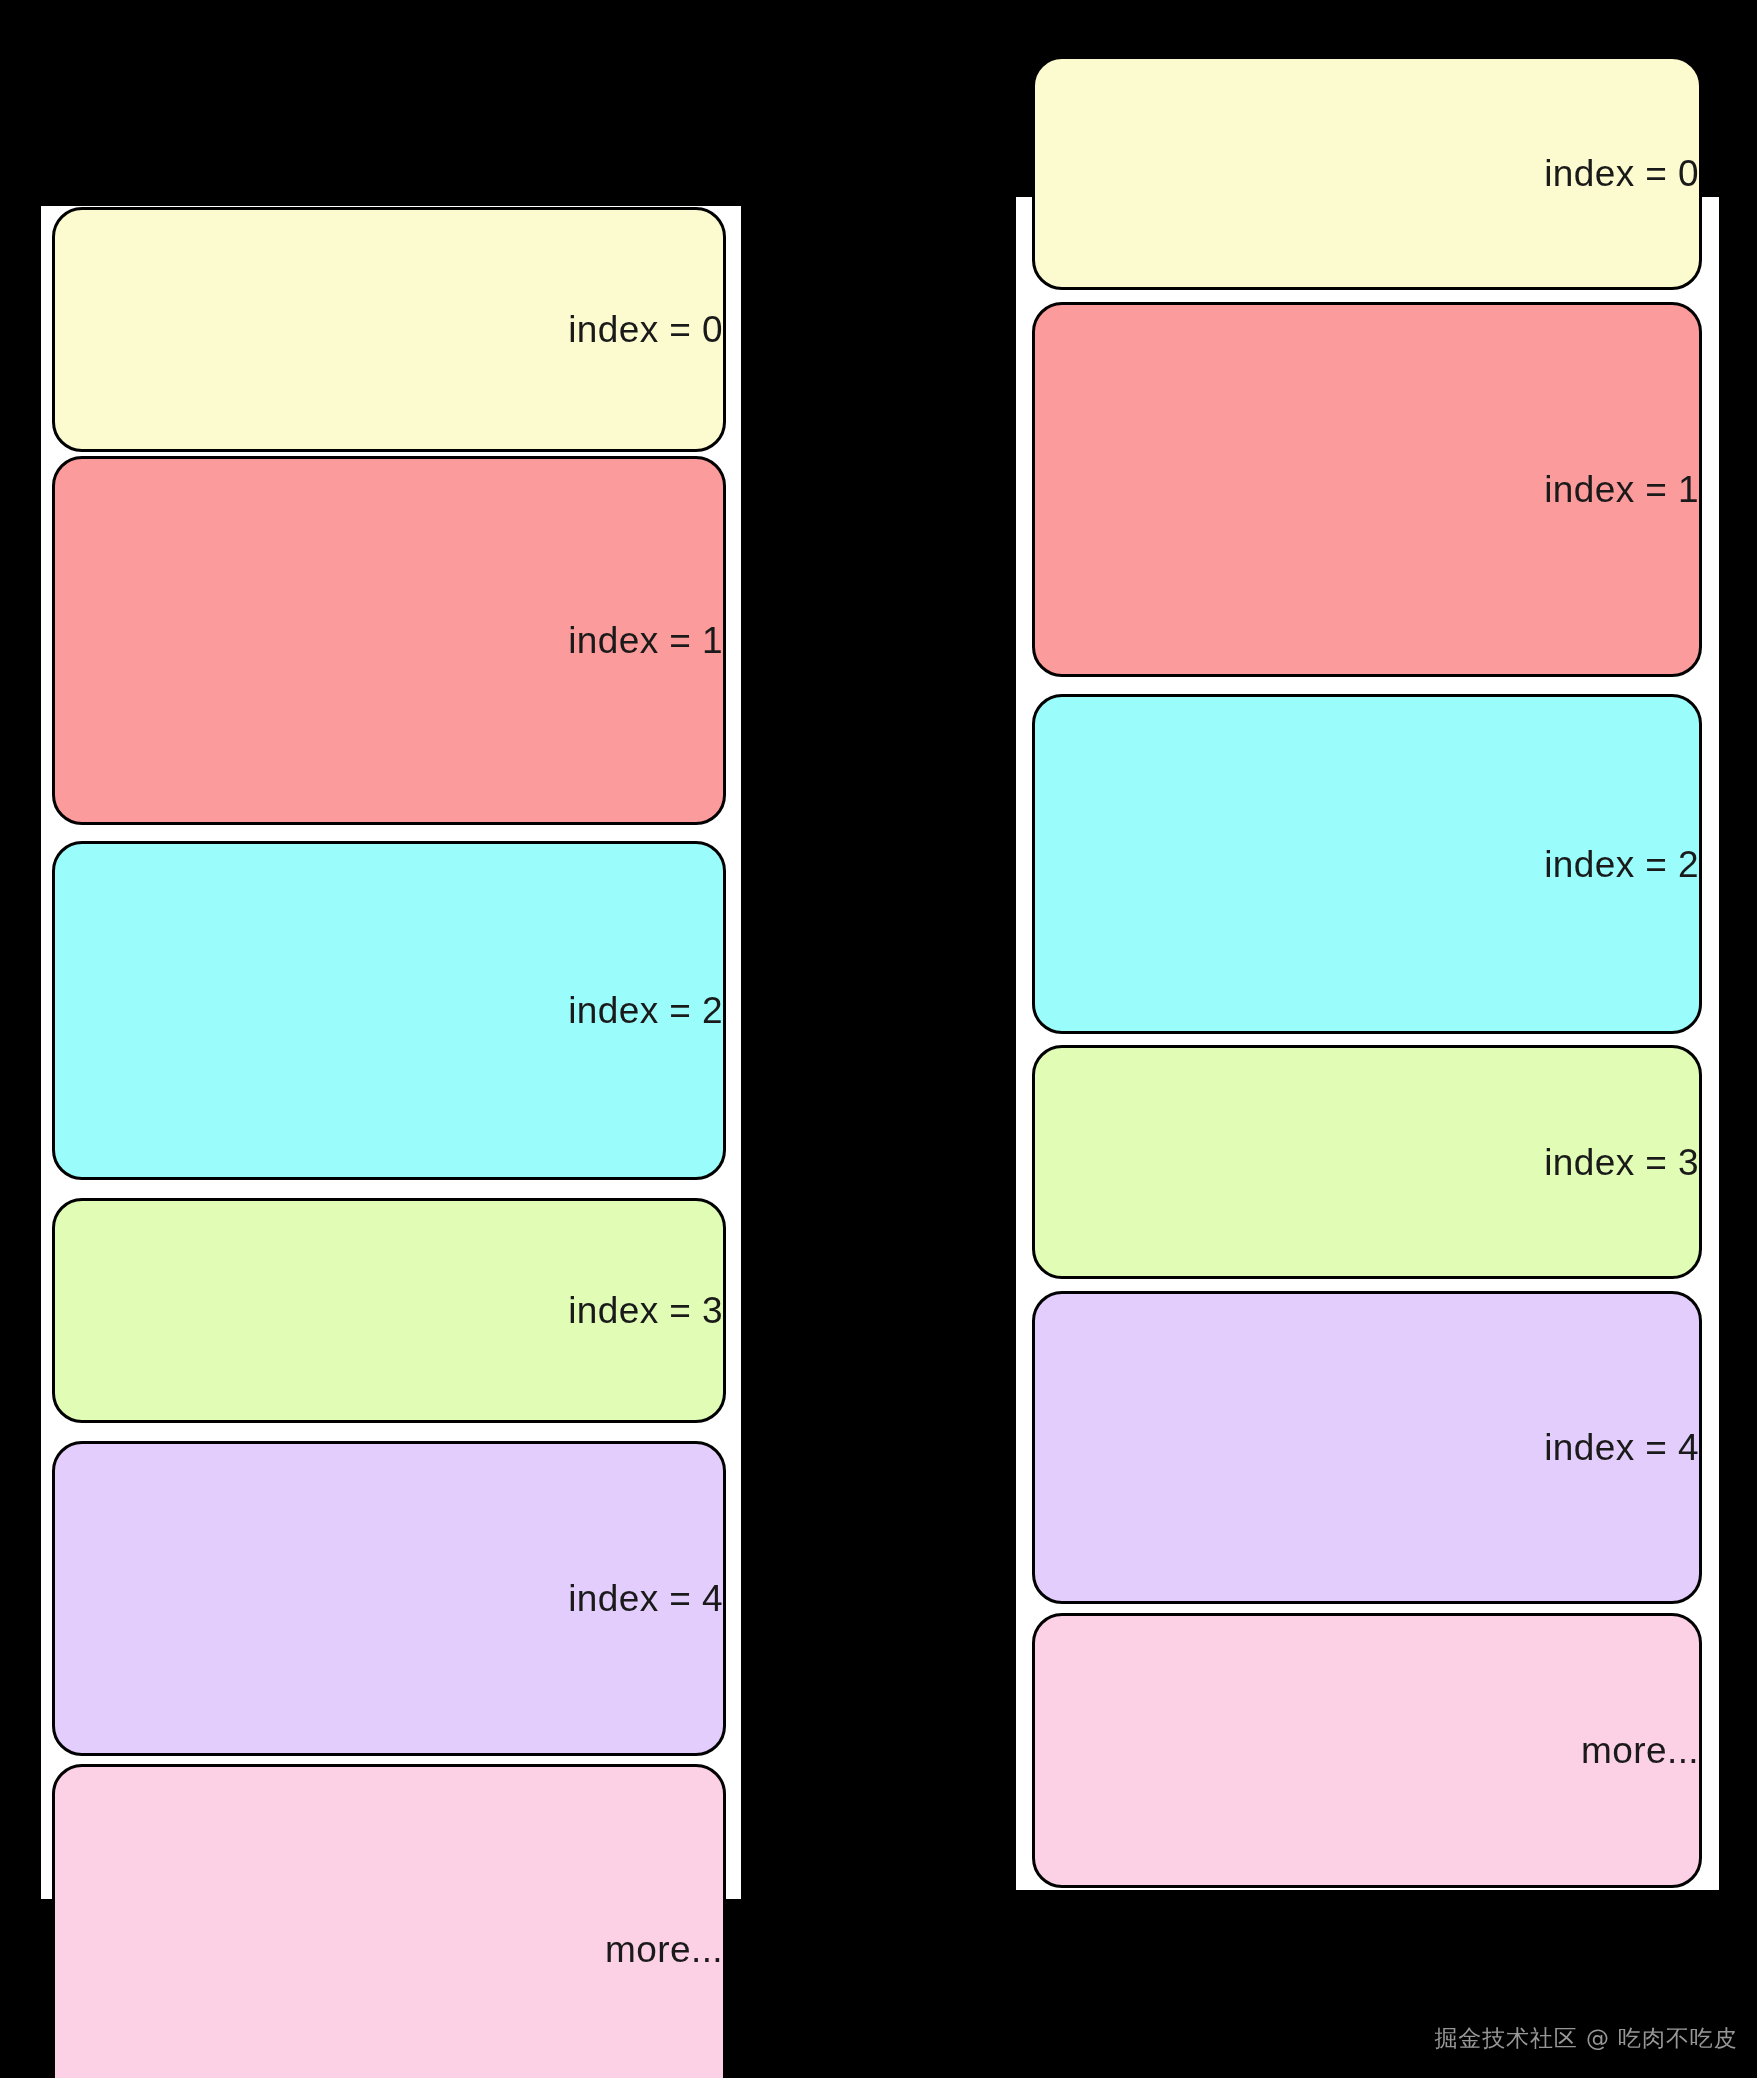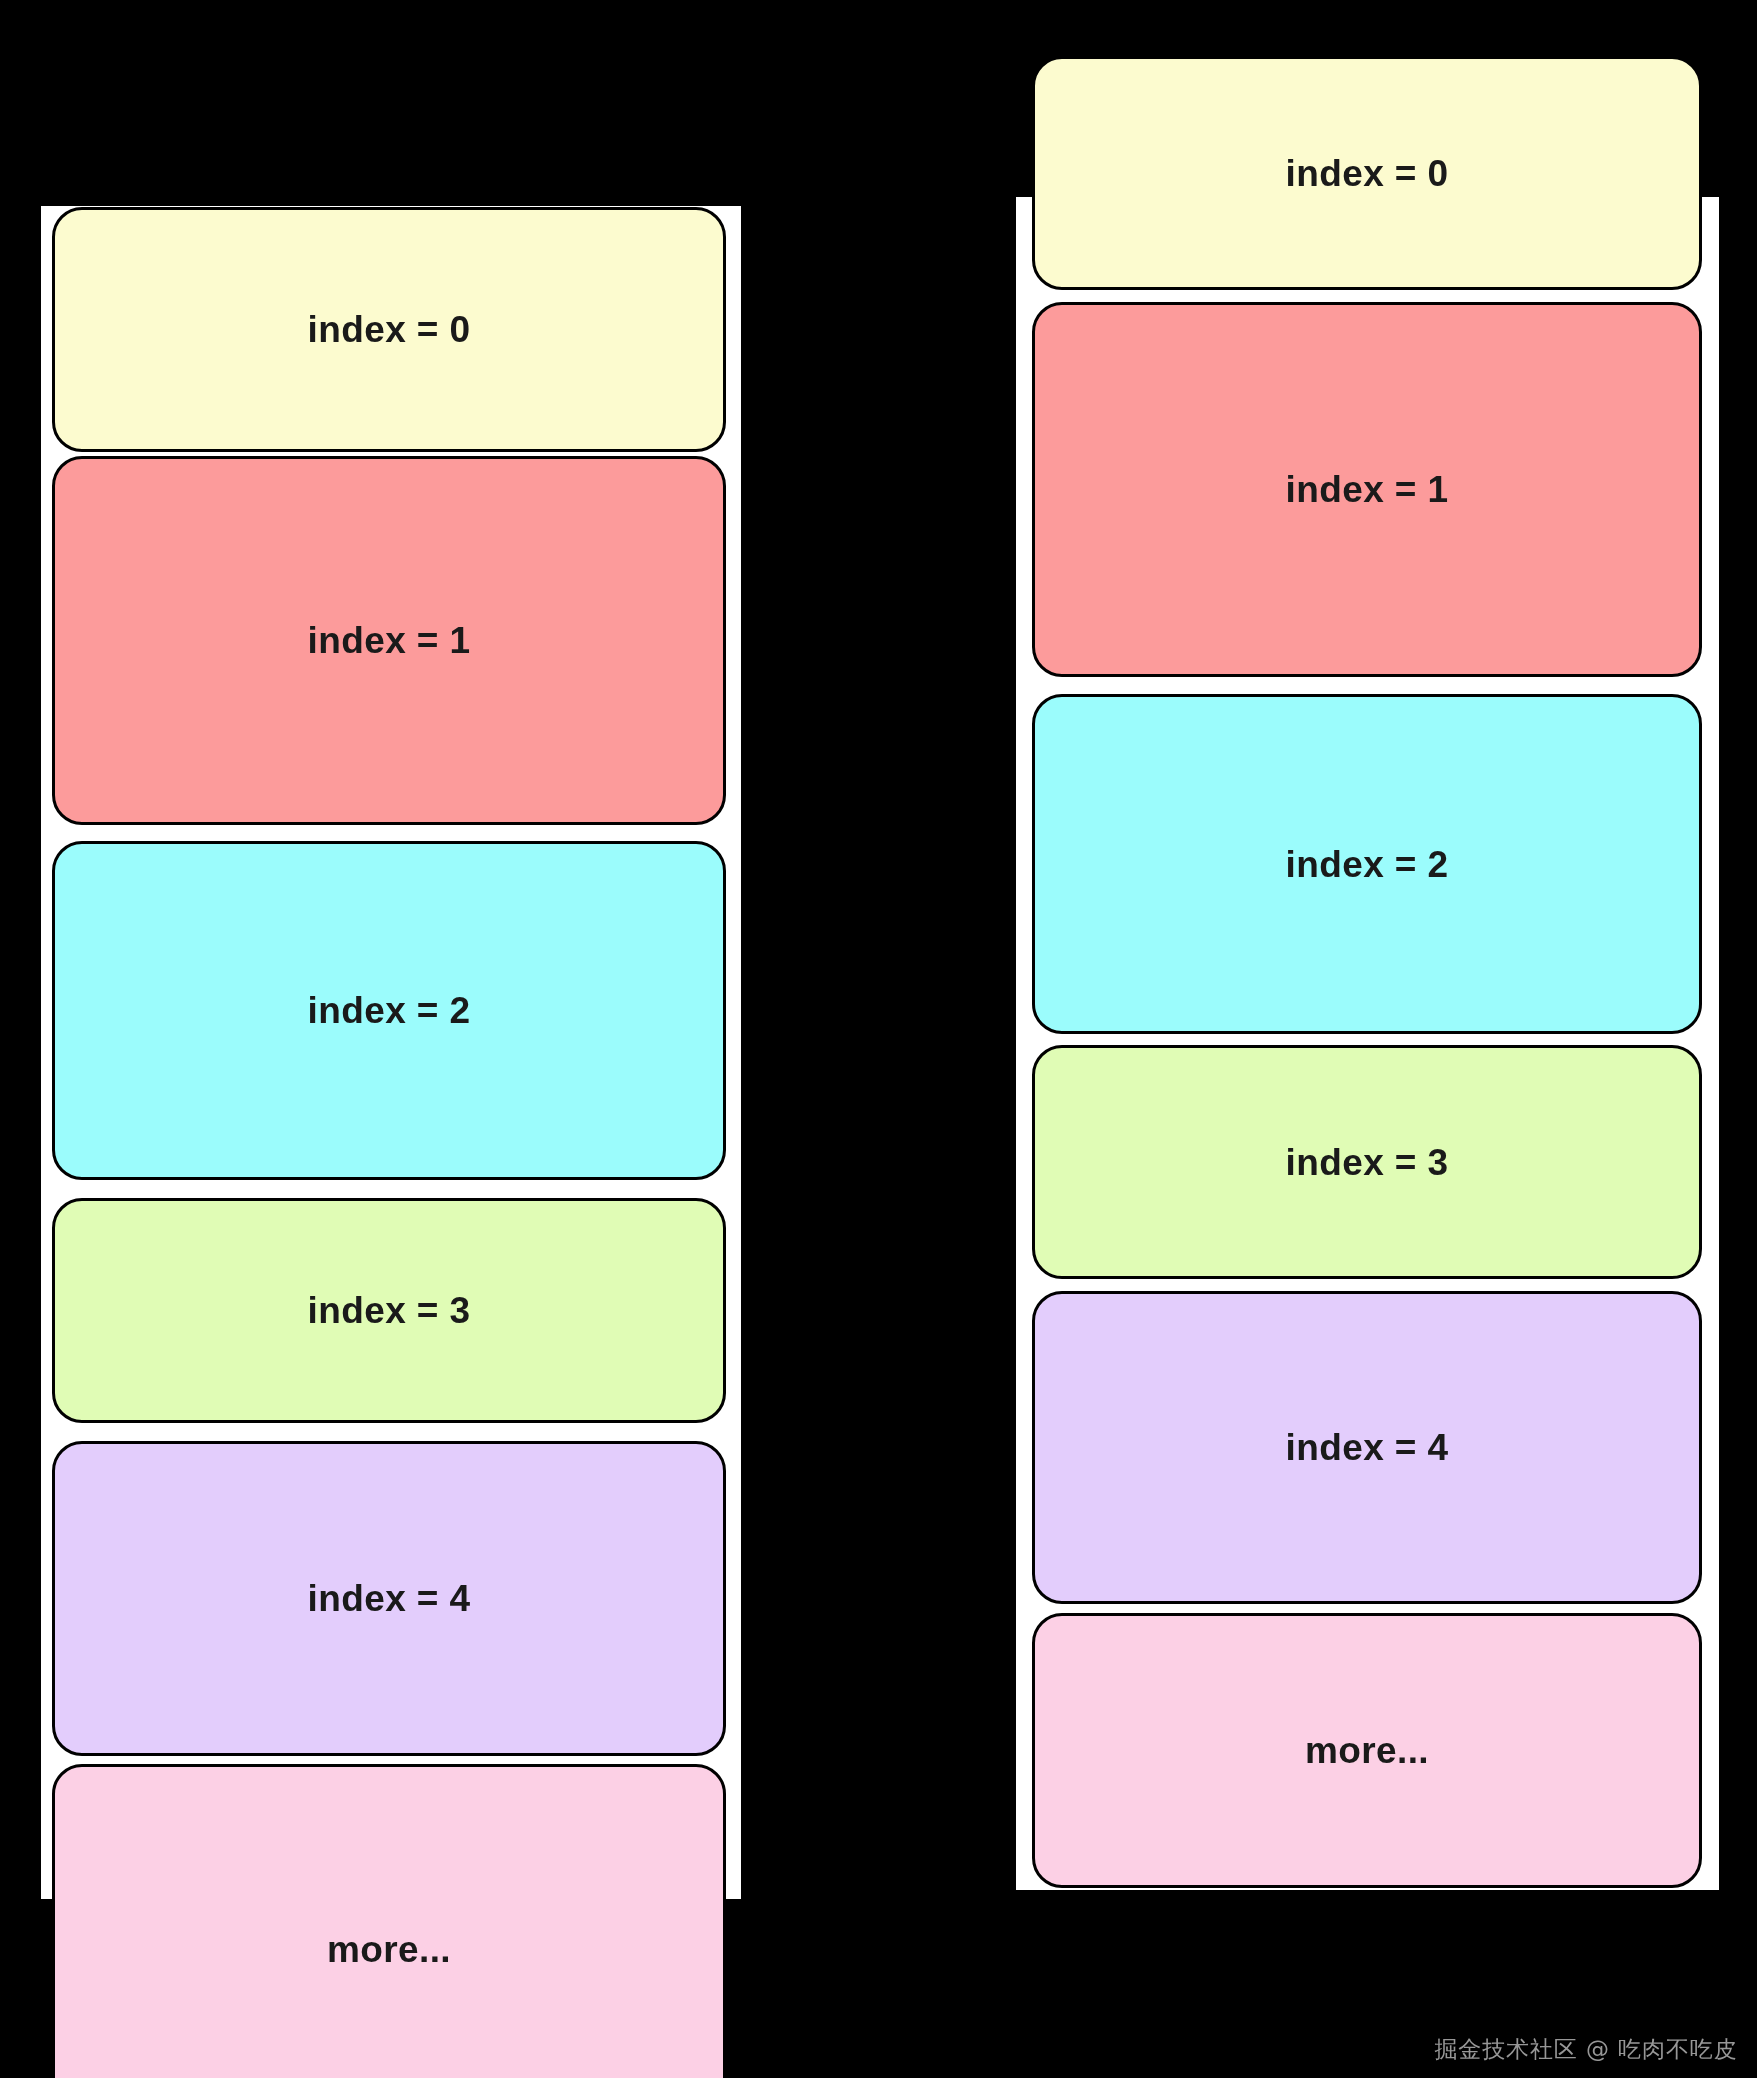--- a/index.html
+++ b/index.html
@@ -31,38 +31,37 @@
     position: absolute;
   }
 
   .card {
     position: absolute;
     box-sizing: border-box;
     border: 3.5px solid #000000;
     border-radius: 30px;
     display: flex;
     align-items: center;
-    justify-content: center;
-    font-weight: bold;
+    justify-content: flex-end;
   }
 
   .card-label {
     font-size: 37px;
     color: #1a1a1a;
     font-family: "Liberation Sans", "DejaVu Sans", sans-serif;
     letter-spacing: 0.4px;
     white-space: nowrap;
     line-height: 1;
   }
 
   
   .watermark {
     position: absolute;
     right: 19.4px;
-    bottom: 14px;
+    bottom: 25px;
     color: #b9b9b9;
     font-size: 23px;
     font-family: "DejaVu Sans", sans-serif;
     opacity: 0.82;
     white-space: nowrap;
     letter-spacing: 0.9px;
   }
 </style>
 </head>
 <body>

